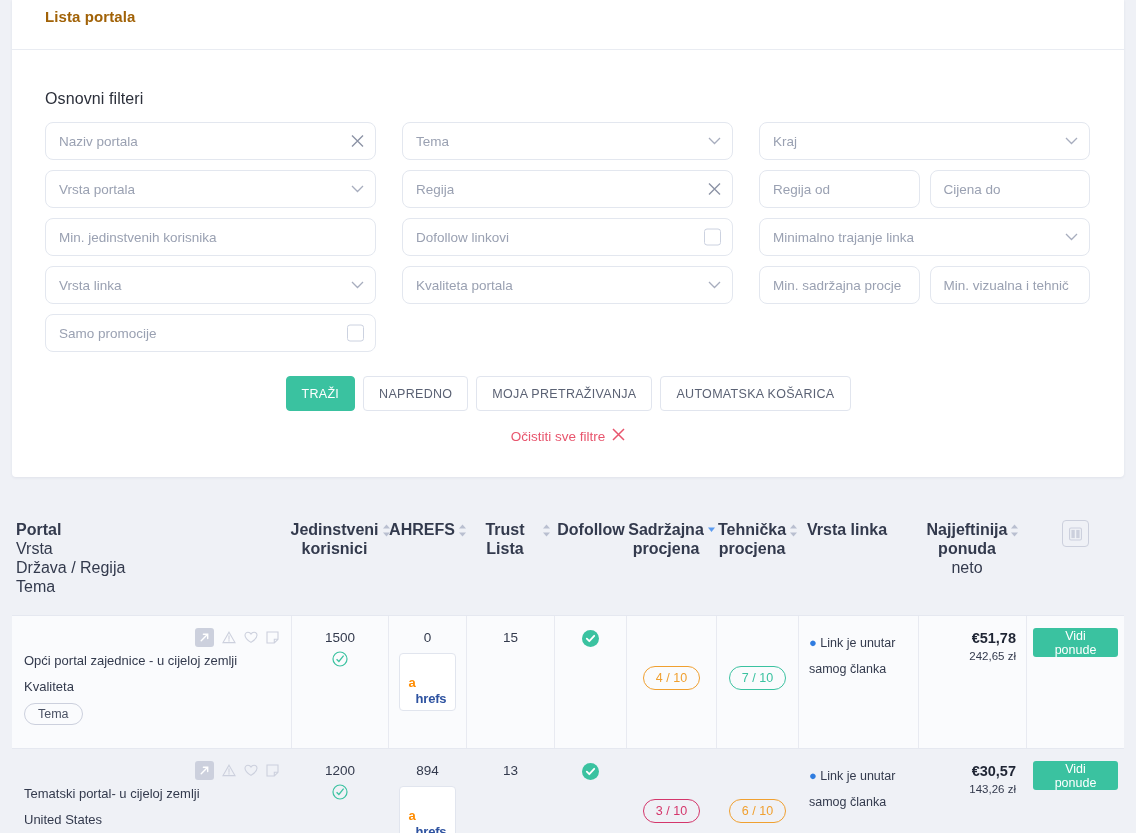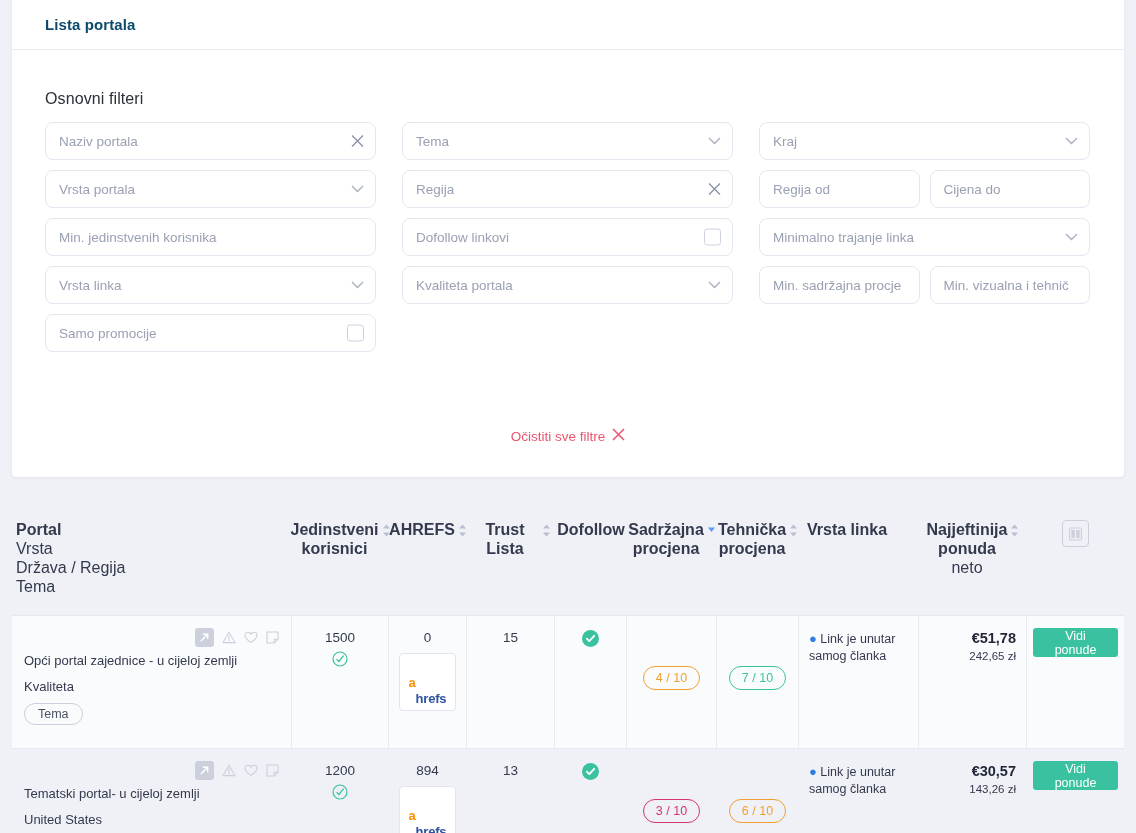--- a/index.html
+++ b/index.html
@@ -12,22 +12,22 @@
   }
   .page { width: 1136px; height: 833px; position: relative; background: #eff1f6; }
 
   
   .card {
     position: absolute; left: 12px; top: 0; width: 1112px; height: 477px;
     background: #ffffff; border-radius: 0 0 4px 4px;
     box-shadow: 0 1px 3px rgba(30,40,80,.07);
   }
   .card-title {
-    position: absolute; left: 33px; top: 16px;
-    font-size: 15px; font-weight: bold; color: #0c4a6e; letter-spacing: .1px;
+    position: absolute; left: 33px; top: 8px;
+    font-size: 15px; font-weight: bold; color: #a16207; letter-spacing: .1px;
   }
   .card-divider {
     position: absolute; left: 0; top: 49px; width: 1112px; height: 1px;
     background: #e9ecf2;
   }
 
   
   .filters { position: absolute; left: 33px; top: 90px; width: 1046px; }
   .filters-heading {
     font-size: 16px; color: #2b2f3a; font-weight: normal;
@@ -133,21 +133,21 @@
 
   .pill {
     border-radius: 13px; border: 1px solid; padding: 4px 12px;
     font-size: 12.5px; background: transparent; white-space: nowrap; margin-top: 36px;
   }
   .pill.orange { color: #f0a030; border-color: #f0a030; }
   .pill.teal   { color: #3ac2a0; border-color: #3ac2a0; }
   .pill.pink   { color: #d4366b; border-color: #d4366b; }
 
   .td.linktype { align-items: flex-start; padding-left: 10px; }
-  .linktype-text { font-size: 12.5px; color: #333a4d; line-height: 17px; }
+  .linktype-text { font-size: 12.5px; color: #333a4d; line-height: 26px; }
   .dot { color: #2f7ce0; font-size: 13px; }
 
   .td.price { align-items: flex-end; padding-right: 10px; }
   .price-eur { font-size: 14.5px; font-weight: bold; color: #1f2534; }
   .price-pln { font-size: 11.5px; color: #333a4d; margin-top: 4px; }
 
   .td.action { align-items: center; justify-content: flex-start; padding-top: 12px; }
   .vidi {
     background: #3ac2a0; color: #fff; border: none; border-radius: 3px;
     height: 29px; padding: 0 13px; font-size: 12.5px; cursor: pointer;
@@ -295,20 +295,26 @@
         <div class="fcol">
           <div class="field">
             <span class="ph">Samo promocije</span>
             <span class="cbox"></span>
           </div>
         </div>
         <div class="fcol"></div>
       </div>
     </div>
 
+    <div class="btnrow">
+      <button class="btn primary">TRAŽI</button>
+      <button class="btn">NAPREDNO</button>
+      <button class="btn">MOJA PRETRAŽIVANJA</button>
+      <button class="btn">AUTOMATSKA KOŠARICA</button>
+    </div>
 
     <div class="clear">
       <span>Očistiti sve filtre</span>
       <span>
         <svg width="13" height="13" viewBox="0 0 13 13">
             <path d="M1 1 L12 12 M12 1 L1 12" stroke="#e8556d" stroke-width="1.5" fill="none"></path>
           </svg>
       </span>
     </div>
   </div>

